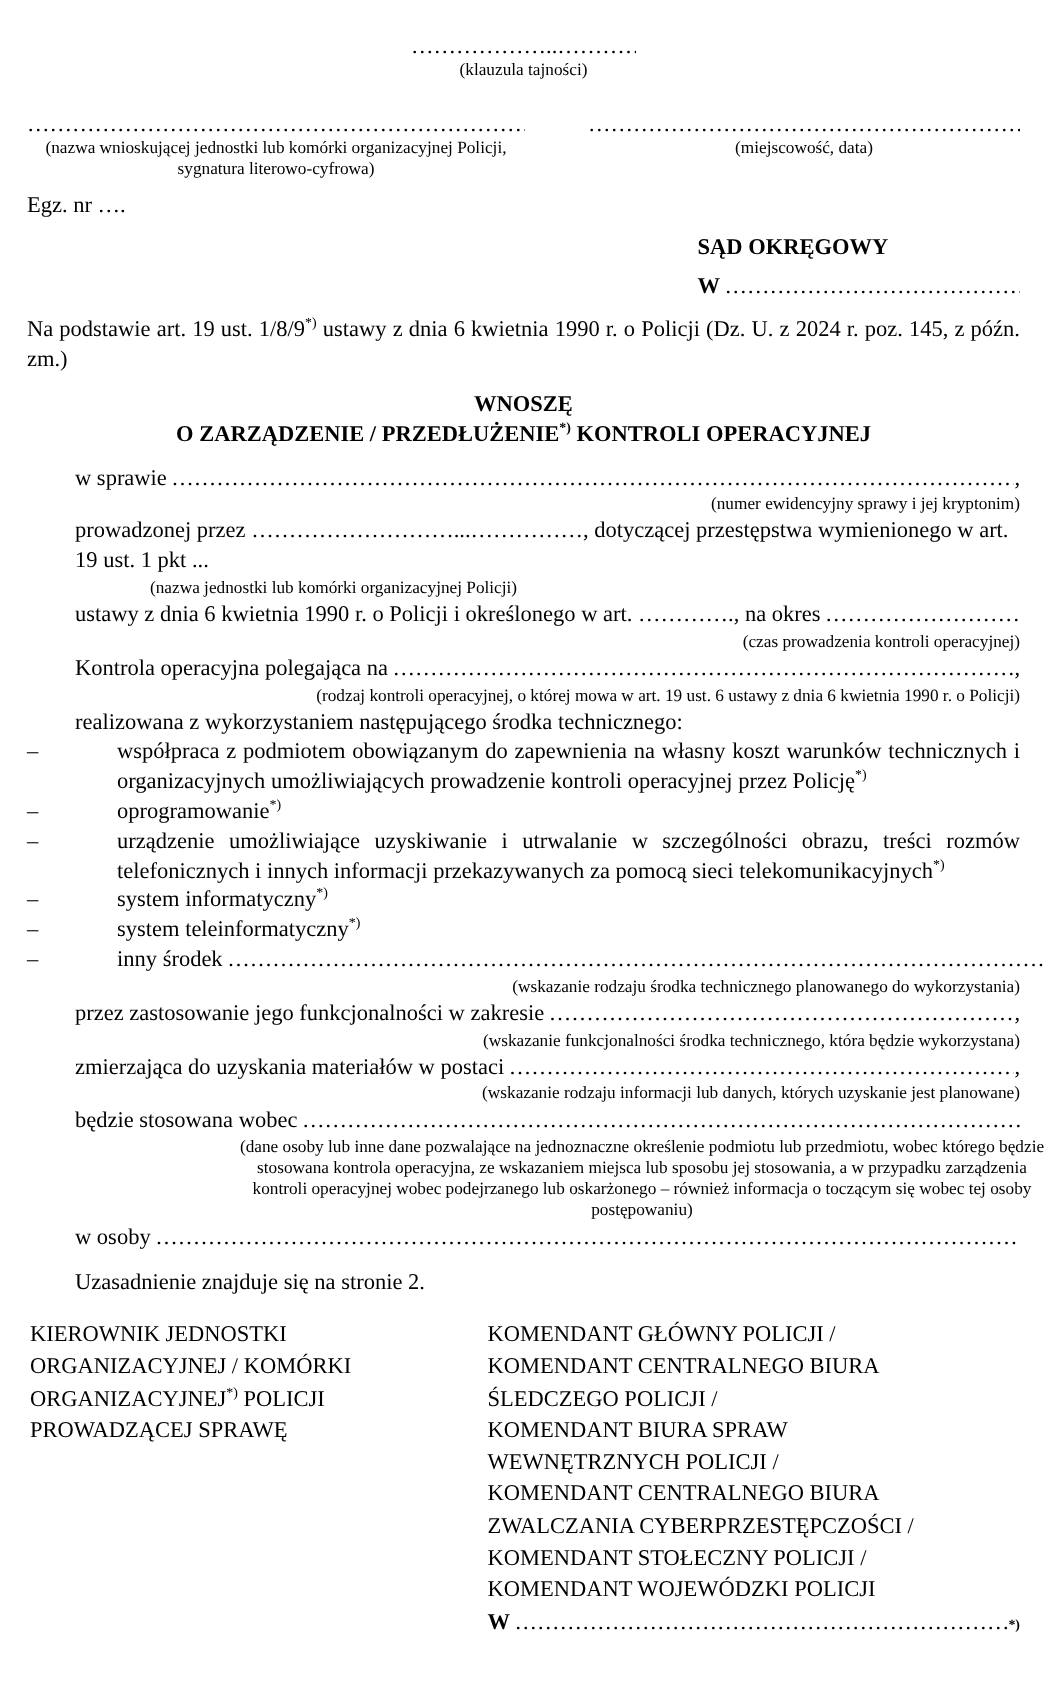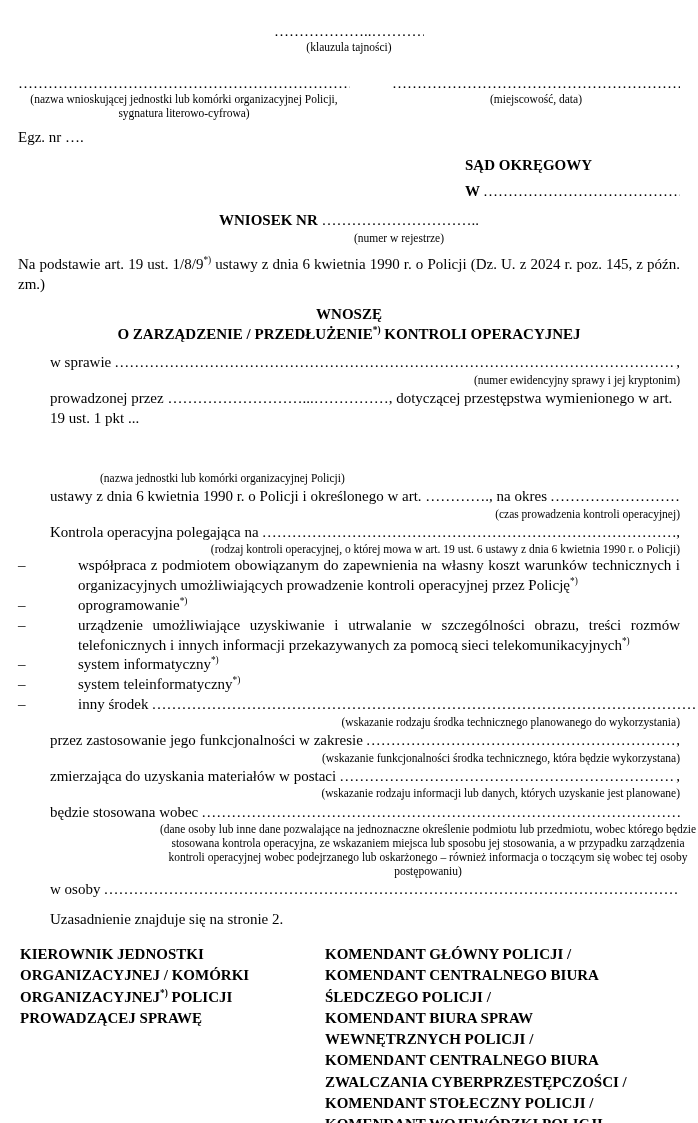--- a/index.html
+++ b/index.html
@@ -31,31 +31,31 @@
   .court .wline{display:flex;align-items:baseline;margin-top:6px;}
   
   .wniosek{margin-top:10px;text-align:center;}
   .wniosek .caption{position:relative;left:50px;}
   .basis{margin:10px 0 0 0;}
   .title{margin-top:10px;}
   
   .fline{margin-top:2px;margin-left:32px;}
   .cap-center{text-align:right;}
   .cap-right{text-align:right;}
-  .cap-indent{margin-left:82px;margin-top:42px;}
+  .cap-indent{margin-left:82px;}
   
   .bullet{display:flex;align-items:baseline;text-align:justify;margin:0;}
   .bullet .dash{width:20px;flex:0 0 20px;}
   .bullet .btxt{flex:1 1 auto;margin-left:40px;}
   .bigcap{width:540px;margin:0 0 0 140px;text-align:center;}
   
   .signcols{display:flex;margin-top:14px;}
   .signcols .colL{width:305px;flex:0 0 305px;margin-left:2px;}
   .signcols .colR{width:355px;flex:0 0 355px;margin-left:0;}
-  .signcols .line{font-weight:bold;line-height:1.42;}
+  .signcols .line{font-weight:normal;line-height:1.42;}
   .signcols .wline{display:flex;align-items:baseline;font-weight:bold;line-height:1.42;}
   .signcols .wline .fill{font-weight:normal;}
 </style>
 </head>
 <body>
 
 <div class="page">
 
   <div class="topclause">
     <div class="dotsrow">………………..…………</div>
@@ -76,27 +76,20 @@
   <div class="egz">Egz. nr ….</div>
 
   <div class="court">
     <div class="bold">SĄD OKRĘGOWY</div>
     <div class="wline">
       <span class="bold lbl">W</span>
       <span class="fill">…………………………………………………………………………………………………………………………………………………………………………………………………………………………</span>
     </div>
   </div>
 
-  <div class="wniosek">
-    <div>
-      <span class="bold">WNIOSEK NR</span>
-      <span>…………………………..</span>
-    </div>
-    <div class="caption">(numer w rejestrze)</div>
-  </div>
 
   <p class="basis just"><span>Na podstawie art. 19 ust. 1/8/9</span><sup>*)</sup><span> ustawy z dnia 6 kwietnia 1990 r. o Policji (Dz. U. z 2024 r. poz. 145, z późn. zm.)</span></p>
 
   <div class="title center bold">
     <div>WNOSZĘ</div>
     <div><span>O ZARZĄDZENIE / PRZEDŁUŻENIE</span><sup>*)</sup><span> KONTROLI OPERACYJNEJ</span></div>
   </div>
 
   <div class="fline dotline" style="margin-top:9px;">
     <span class="lbl">w sprawie</span>
@@ -114,20 +107,21 @@
   </div>
   <div class="caption cap-right">(czas prowadzenia kontroli operacyjnej)</div>
 
   <div class="fline dotline">
     <span class="lbl">Kontrola operacyjna  polegająca na</span>
     <span class="fill">…………………………………………………………………………………………………………………………………………………………………………………………………………………………</span>
     <span>,</span>
   </div>
   <div class="caption cap-right">(rodzaj kontroli operacyjnej, o której mowa w art. 19 ust. 6 ustawy z dnia 6 kwietnia 1990 r. o Policji)</div>
 
+  <div class="fline">realizowana z wykorzystaniem następującego środka technicznego:</div>
 
   <div class="bullet">
     <span class="dash">–</span>
     <span class="btxt"><span>współpraca z podmiotem obowiązanym do zapewnienia na własny koszt warunków technicznych i  organizacyjnych umożliwiających prowadzenie kontroli operacyjnej przez Policję</span><sup>*)</sup></span>
   </div>
   <div class="bullet">
     <span class="dash">–</span>
     <span class="btxt"><span>oprogramowanie</span><sup>*)</sup></span>
   </div>
   <div class="bullet">

